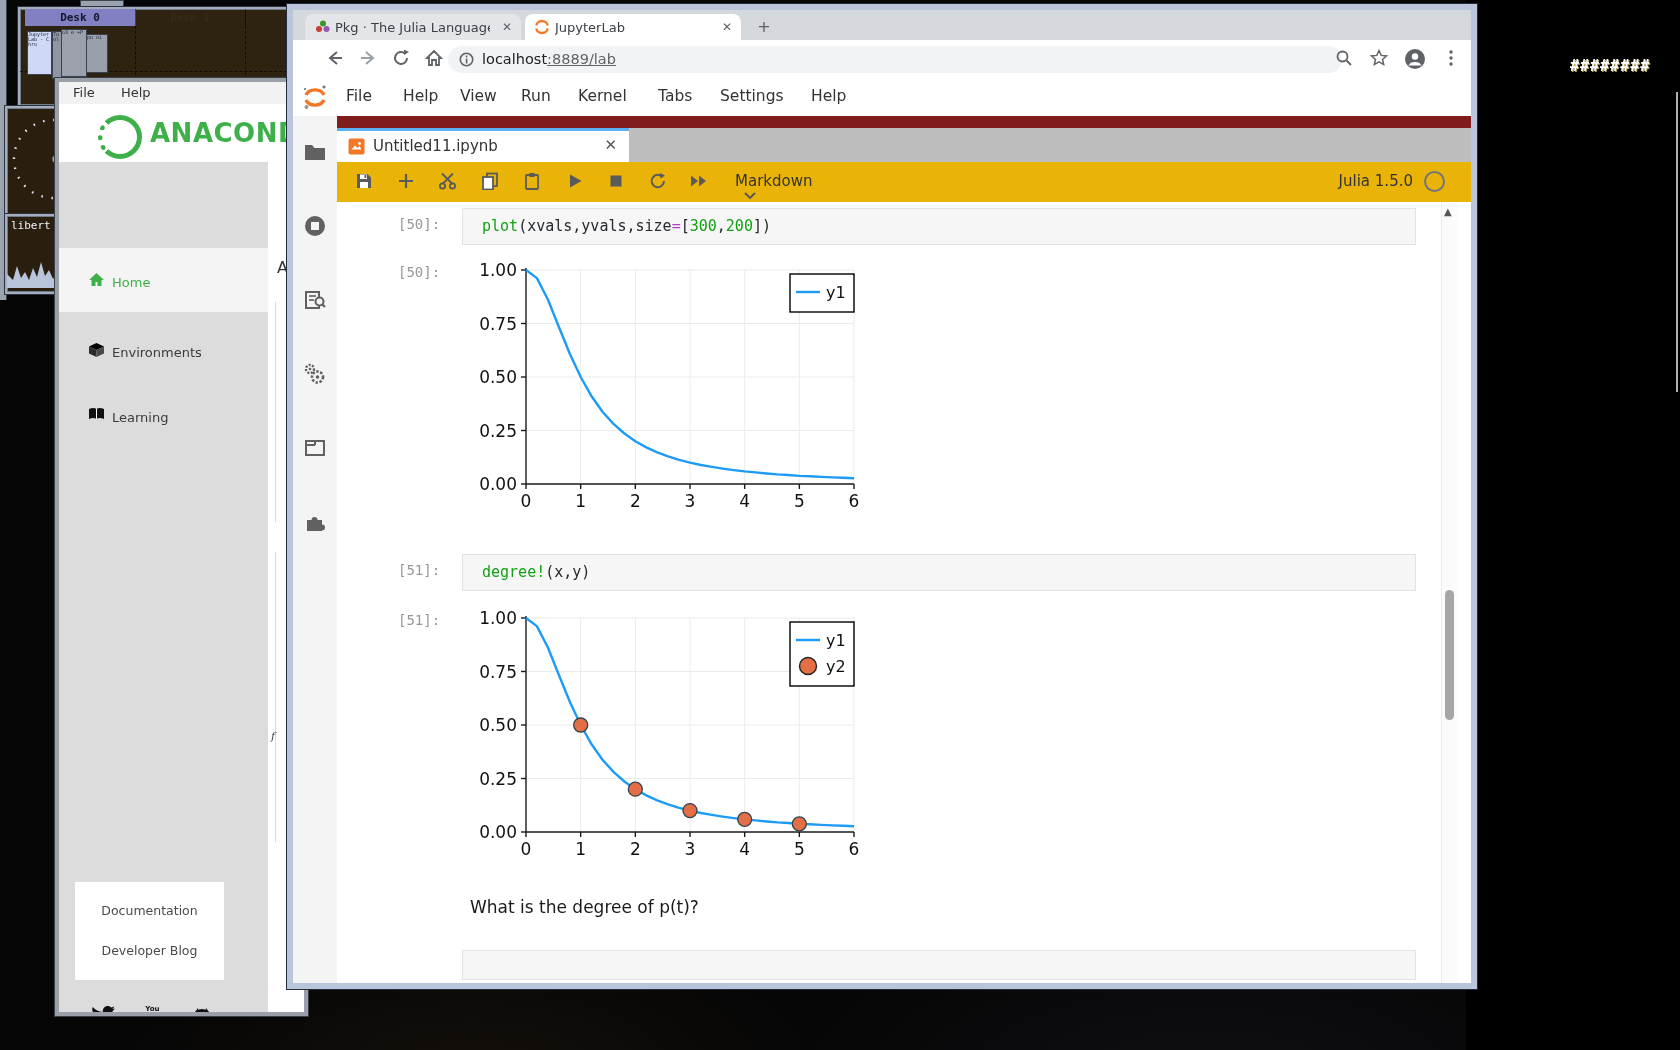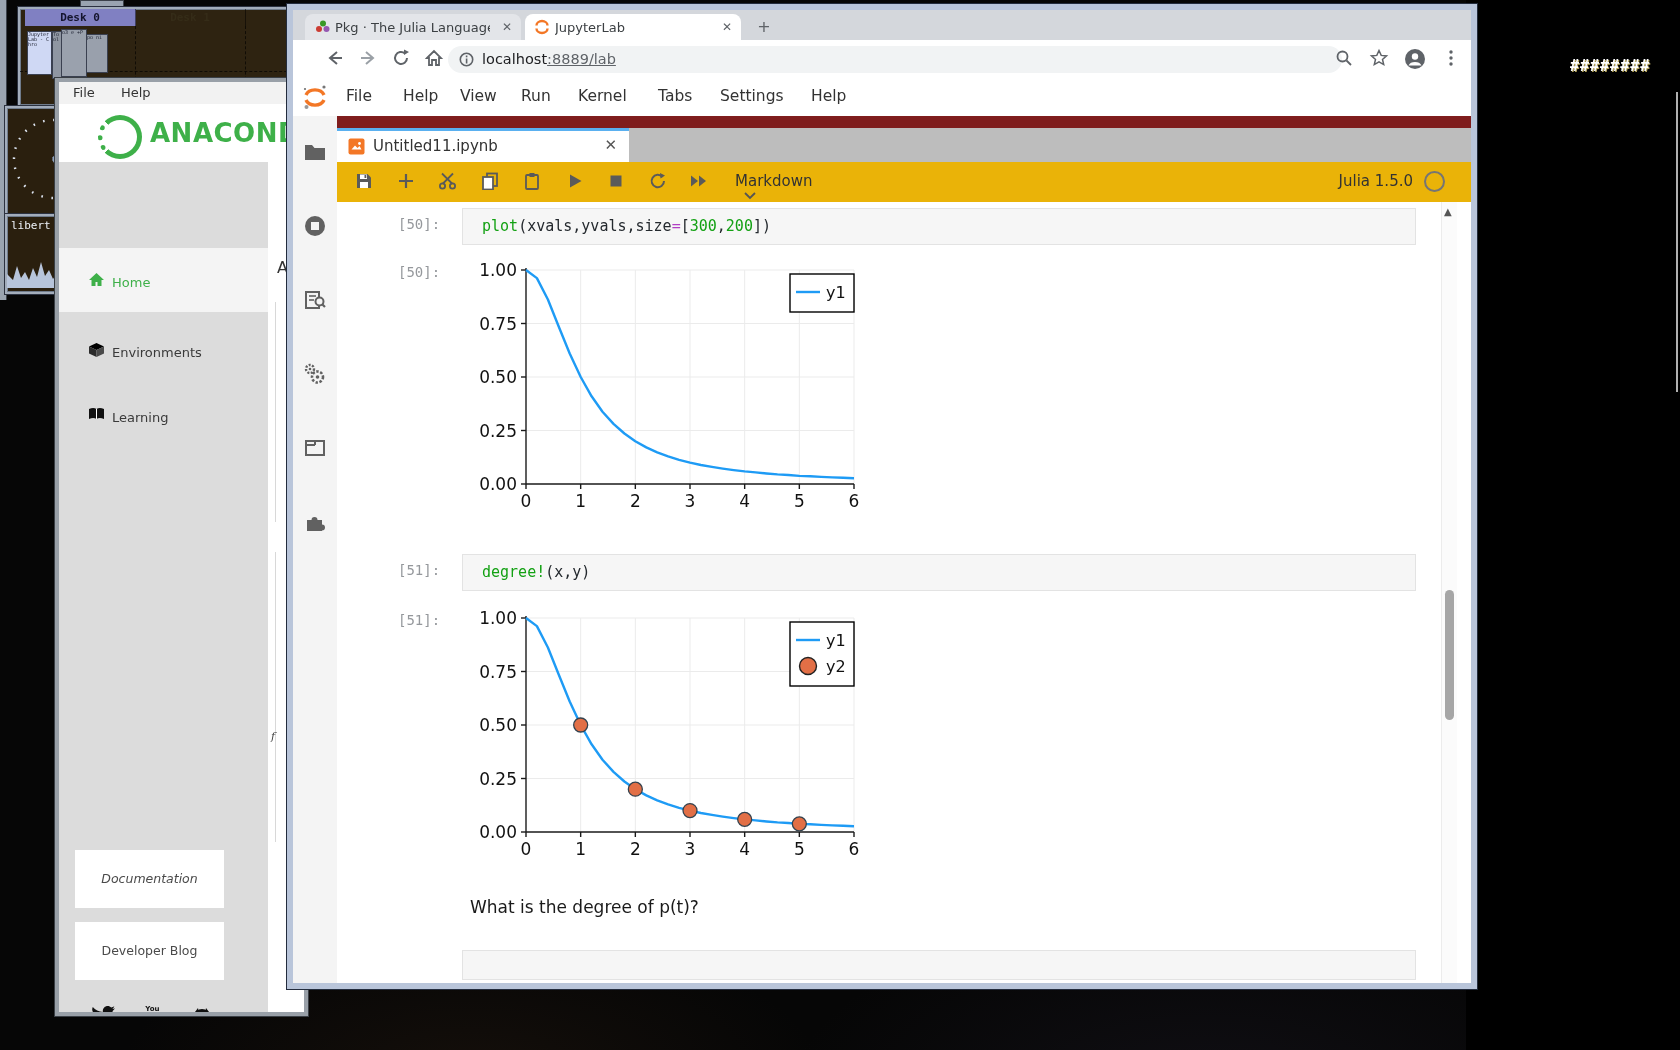--- a/index.html
+++ b/index.html
@@ -189,21 +189,21 @@
       </div>
       <div class="ana-item" style="top:221px;">
         <span class="ic">
           <svg width="17" height="14">
               <path d="M1,2 C4,0.5 6.5,0.5 8.5,2 C10.5,0.5 13,0.5 16,2 V12 C13,10.5 10.5,10.5 8.5,12 C6.5,10.5 4,10.5 1,12 Z" fill="#111"></path>
               <line x1="8.5" y1="2" x2="8.5" y2="12" stroke="#fff" stroke-width="1"></line>
             </svg>
         </span>
         <span class="lb">Learning</span>
       </div>
-      <div class="ana-btn" style="top:688px;font-style:italic;">Documentation</div>
+      <div class="ana-btn" style="top:720px;">Documentation</div>
       <div class="ana-btn" style="top:760px;">Developer Blog</div>
       <div class="soc" style="left:31px;">
         <svg width="26" height="22">
             <path d="M25,3.2c-0.9,0.4-1.8,0.7-2.8,0.8c1-0.6,1.8-1.6,2.1-2.7c-0.9,0.6-2,1-3.1,1.2 C20.4,1.6,19.1,1,17.7,1c-2.7,0-4.9,2.2-4.9,4.9c0,0.4,0,0.8,0.1,1.1C8.8,6.8,5.2,4.9,2.8,2C2.4,2.8,2.2,3.6,2.2,4.5 c0,1.7,0.9,3.2,2.2,4.1C3.6,8.6,2.8,8.3,2.1,7.9v0.1c0,2.4,1.7,4.4,3.9,4.8c-0.4,0.1-0.8,0.2-1.3,0.2c-0.3,0-0.6,0-0.9-0.1 c0.6,2,2.5,3.4,4.6,3.4c-1.7,1.3-3.8,2.1-6.1,2.1c-0.4,0-0.8,0-1.2-0.1C3.3,19.7,5.9,20.5,8.7,20.5c9,0,13.9-7.4,13.9-13.9 c0-0.2,0-0.4,0-0.6C23.5,5.1,24.3,4.2,25,3.2z" fill="#111"></path>
           </svg>
       </div>
       <div class="soc" style="left:81px;" id="yt-icon">
         <div>You</div>
         <div class="badge">Tube</div>
       </div>

